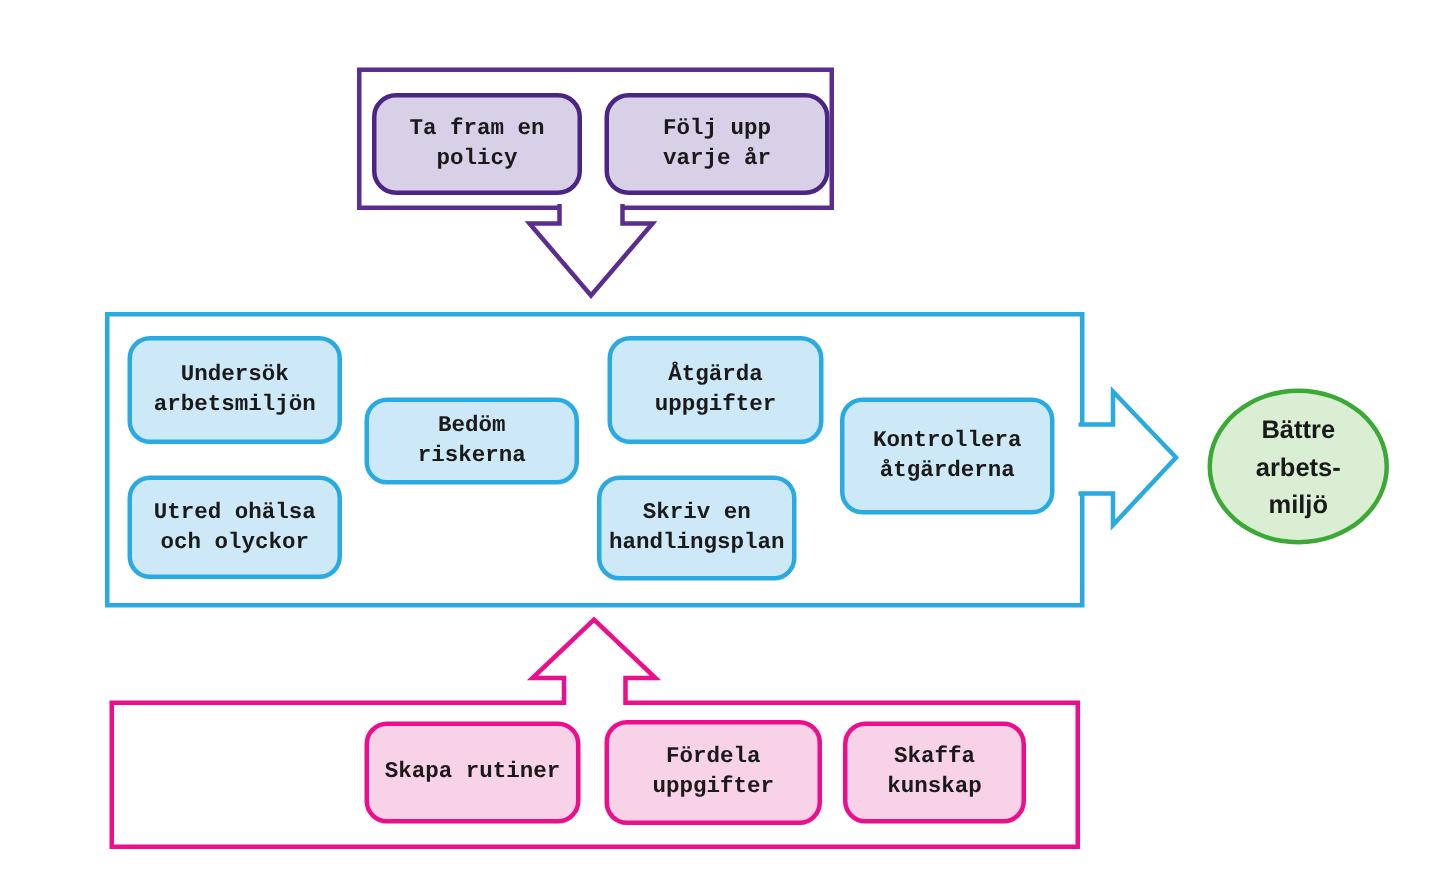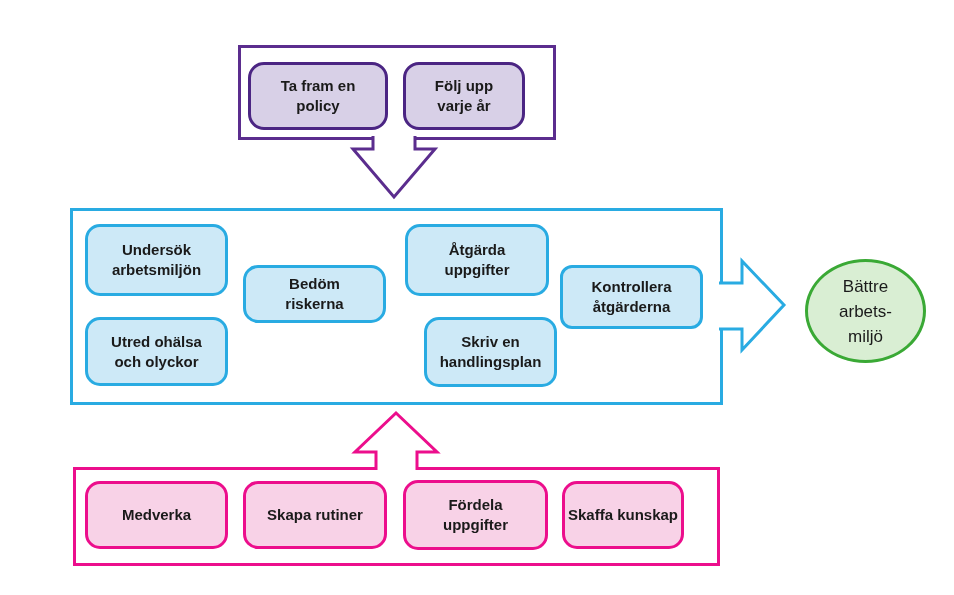--- a/index.html
+++ b/index.html
@@ -30,20 +30,21 @@
     justify-content: center;
     border-radius: 15px;
     text-align: center;
   }
   .node .label {
     white-space: pre-line;
     font-size: 15px;
     font-weight: bold;
     line-height: 20px;
     color: var(--text, #1a1a1a);
+    font-family: Liberation Mono, monospace;
   }
   .node.purple {
     background: var(--purple-box-fill, #d8d0e7);
     border: 3.5px solid var(--purple-box-border, #4b2583);
     border-radius: 16px;
   }
   .node.blue {
     background: var(--blue-box-fill, #cde9f7);
     border: 3.5px solid var(--blue, #29abe2);
   }
@@ -58,21 +59,21 @@
     background: var(--green-fill, #d9eed3);
     border: 3.5px solid var(--green, #3aa935);
     display: flex;
     align-items: center;
     justify-content: center;
     text-align: center;
   }
   .outcome-ellipse .label {
     white-space: pre-line;
     font-size: 17px;
-    font-weight: normal;
+    font-weight: bold;
     line-height: 25px;
     color: var(--text, #1a1a1a);
   }
 
   
   .arrow-layer {
     position: absolute;
     left: 0; top: 0;
     width: 954px; height: 595px;
     pointer-events: none;
@@ -90,21 +91,21 @@
 <body>
 
 <div class="stage">
 
   <div class="abs section-rect purple" style="left:238px; top:45px; width:318px; height:95px;"></div>
 
   <div class="abs node purple" style="left:248px; top:62px; width:140px; height:68px;">
     <span class="label">Ta fram en
 policy</span>
   </div>
-  <div class="abs node purple" style="left:403px; top:62px; width:122px; height:68px;">
+  <div class="abs node purple" style="left:403px; top:62px; width:150px; height:68px;">
     <span class="label">Följ upp
 varje år</span>
   </div>
 
   <div class="abs section-rect blue" style="left:70px; top:208px; width:653px; height:197px;"></div>
 
   <div class="abs node blue" style="left:85px; top:317px; width:143px; height:69px;">
     <span class="label">Utred ohälsa
 och olyckor</span>
   </div>
@@ -113,34 +114,31 @@
 arbetsmiljön</span>
   </div>
   <div class="abs node blue" style="left:243px; top:265px; width:143px; height:58px;">
     <span class="label">Bedöm
 riskerna</span>
   </div>
   <div class="abs node blue" style="left:405px; top:224px; width:144px; height:72px;">
     <span class="label">Åtgärda
 uppgifter</span>
   </div>
-  <div class="abs node blue" style="left:424px; top:317px; width:133px; height:70px;">
+  <div class="abs node blue" style="left:398px; top:317px; width:133px; height:70px;">
     <span class="label">Skriv en
 handlingsplan</span>
   </div>
-  <div class="abs node blue" style="left:560px; top:265px; width:143px; height:64px;border-radius:12px;">
+  <div class="abs node blue" style="left:560px; top:265px; width:143px; height:78px;">
     <span class="label">Kontrollera
 åtgärderna</span>
   </div>
 
   <div class="abs section-rect pink" style="left:73px; top:467px; width:647px; height:99px;"></div>
 
-  <div class="abs node pink" style="left:85px; top:481px; width:143px; height:68px;">
-    <span class="label">Medverka</span>
-  </div>
   <div class="abs node pink" style="left:243px; top:481px; width:144px; height:68px;justify-content:center;">
     <span class="label">Skapa rutiner</span>
   </div>
   <div class="abs node pink" style="left:403px; top:480px; width:145px; height:70px;">
     <span class="label">Fördela
 uppgifter</span>
   </div>
   <div class="abs node pink" style="left:562px; top:481px; width:122px; height:68px;">
     <span class="label">Skaffa kunskap</span>
   </div>

